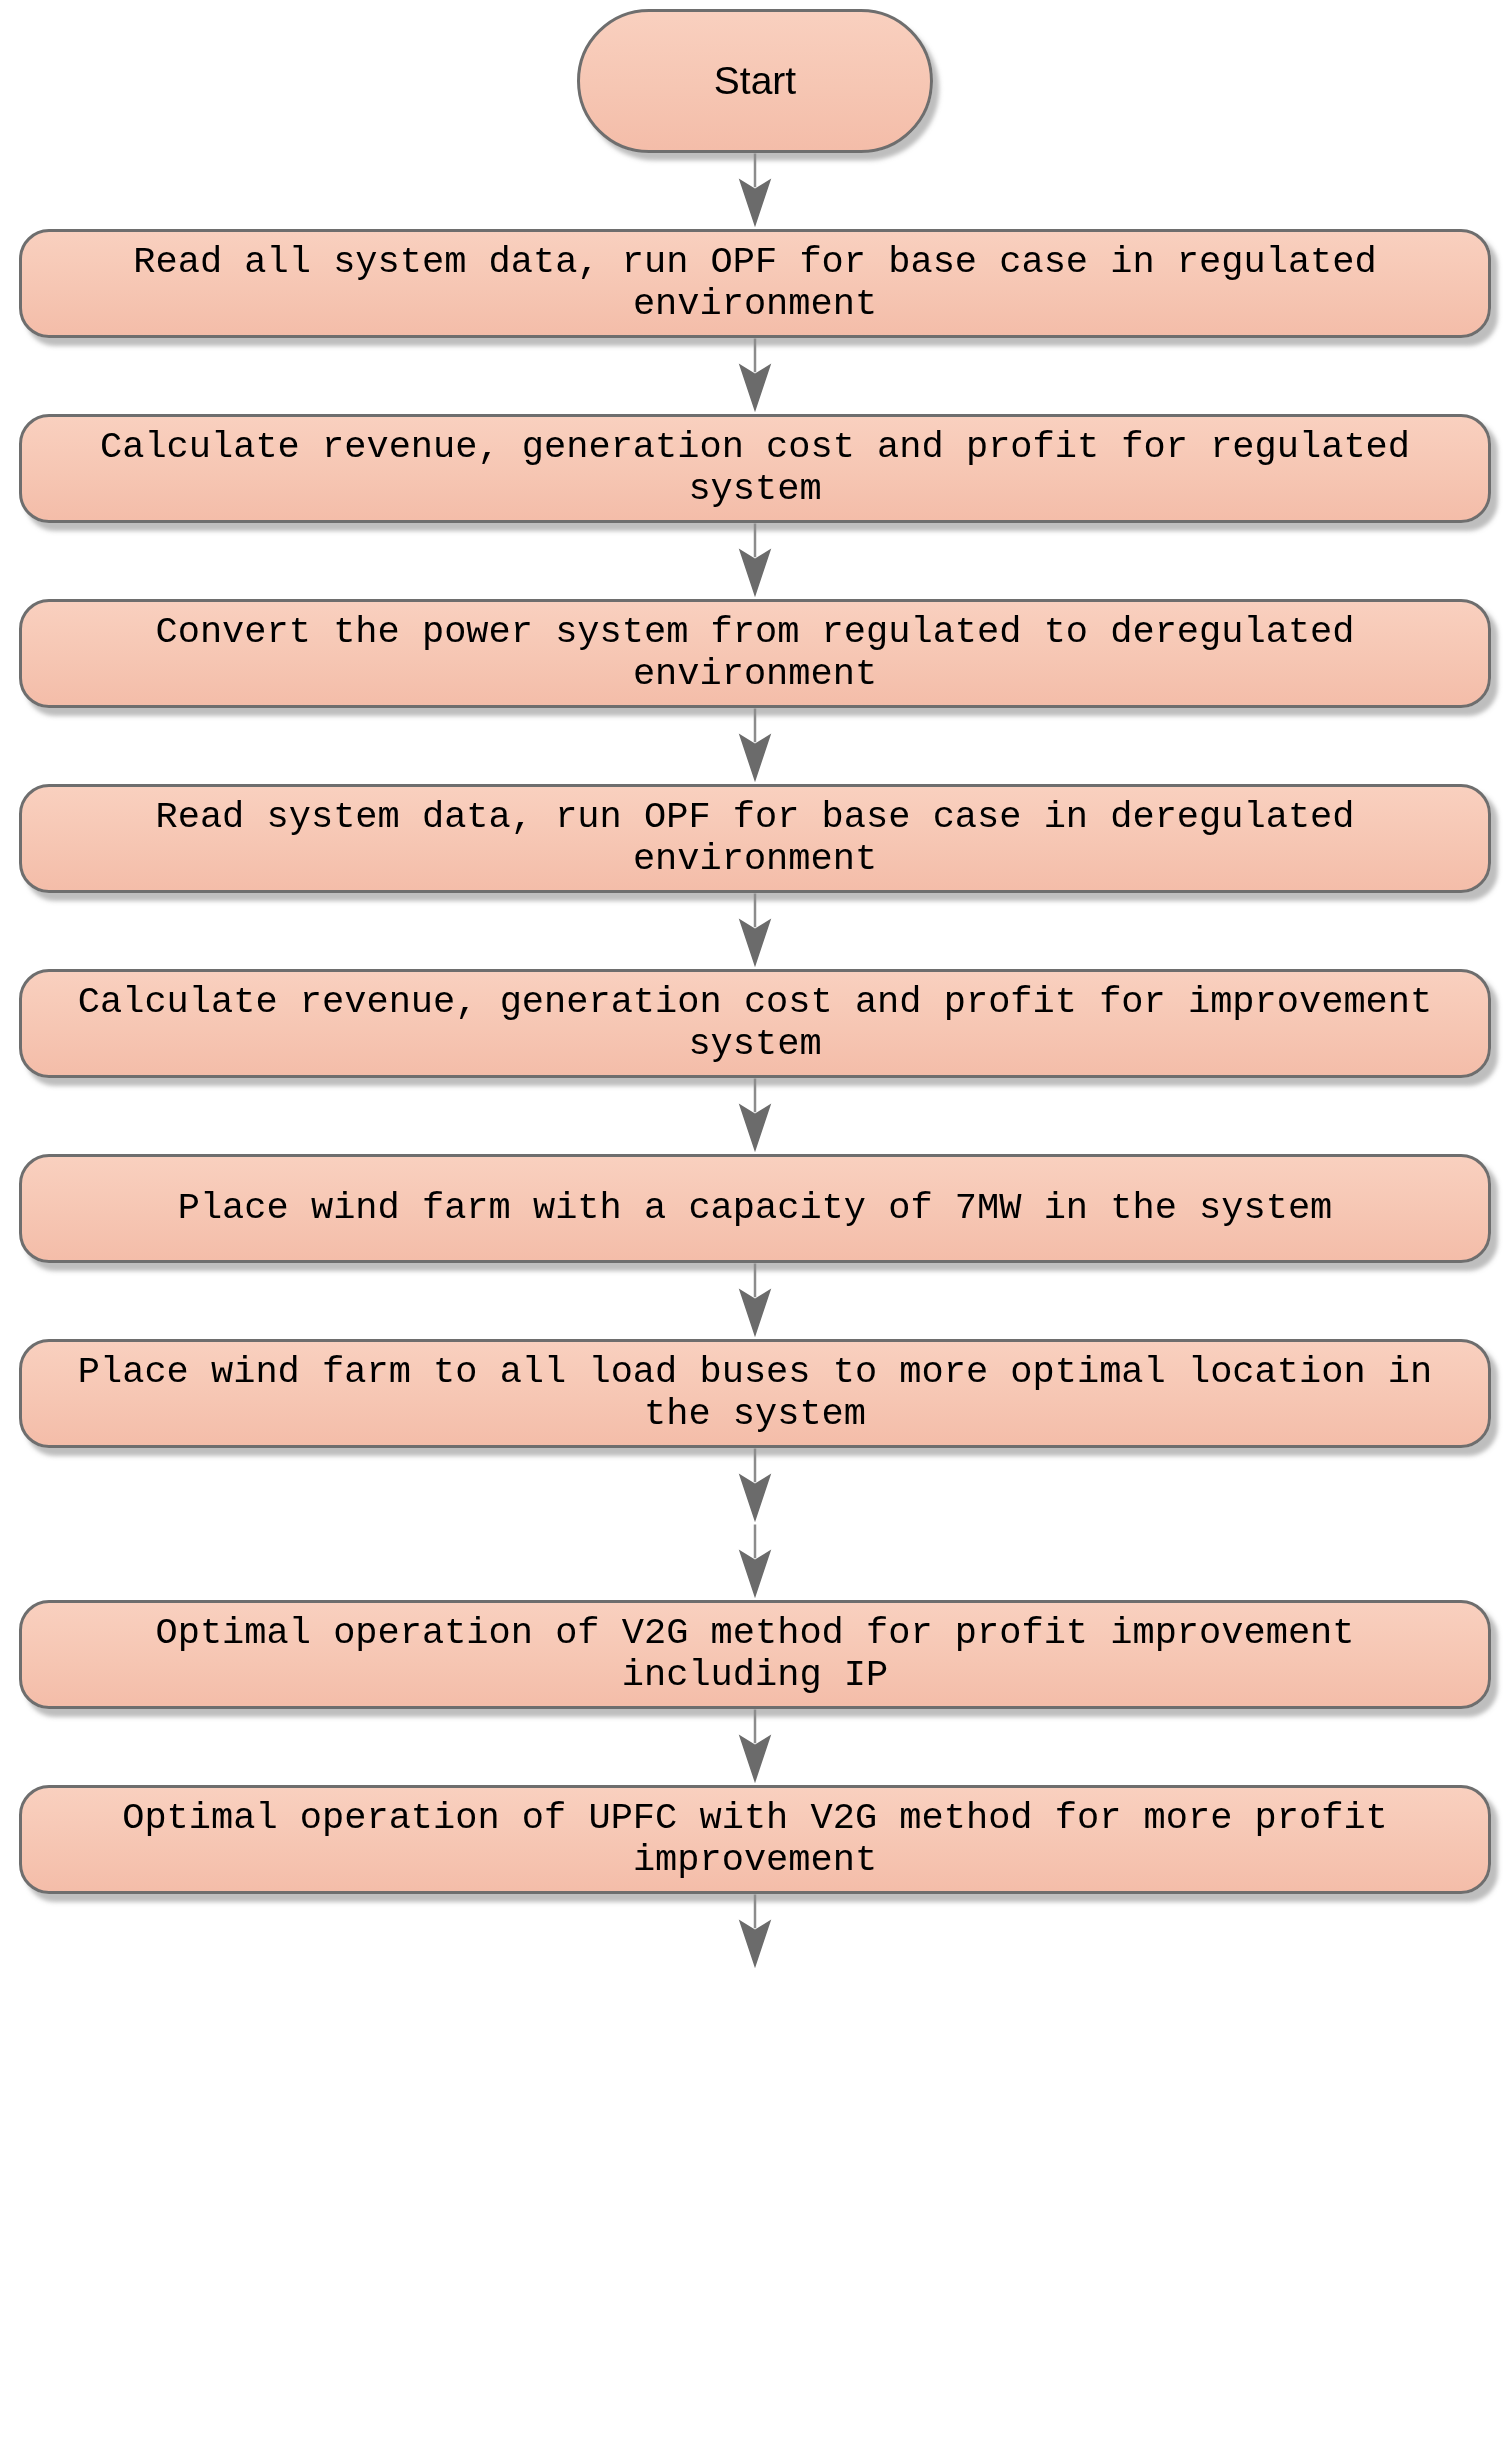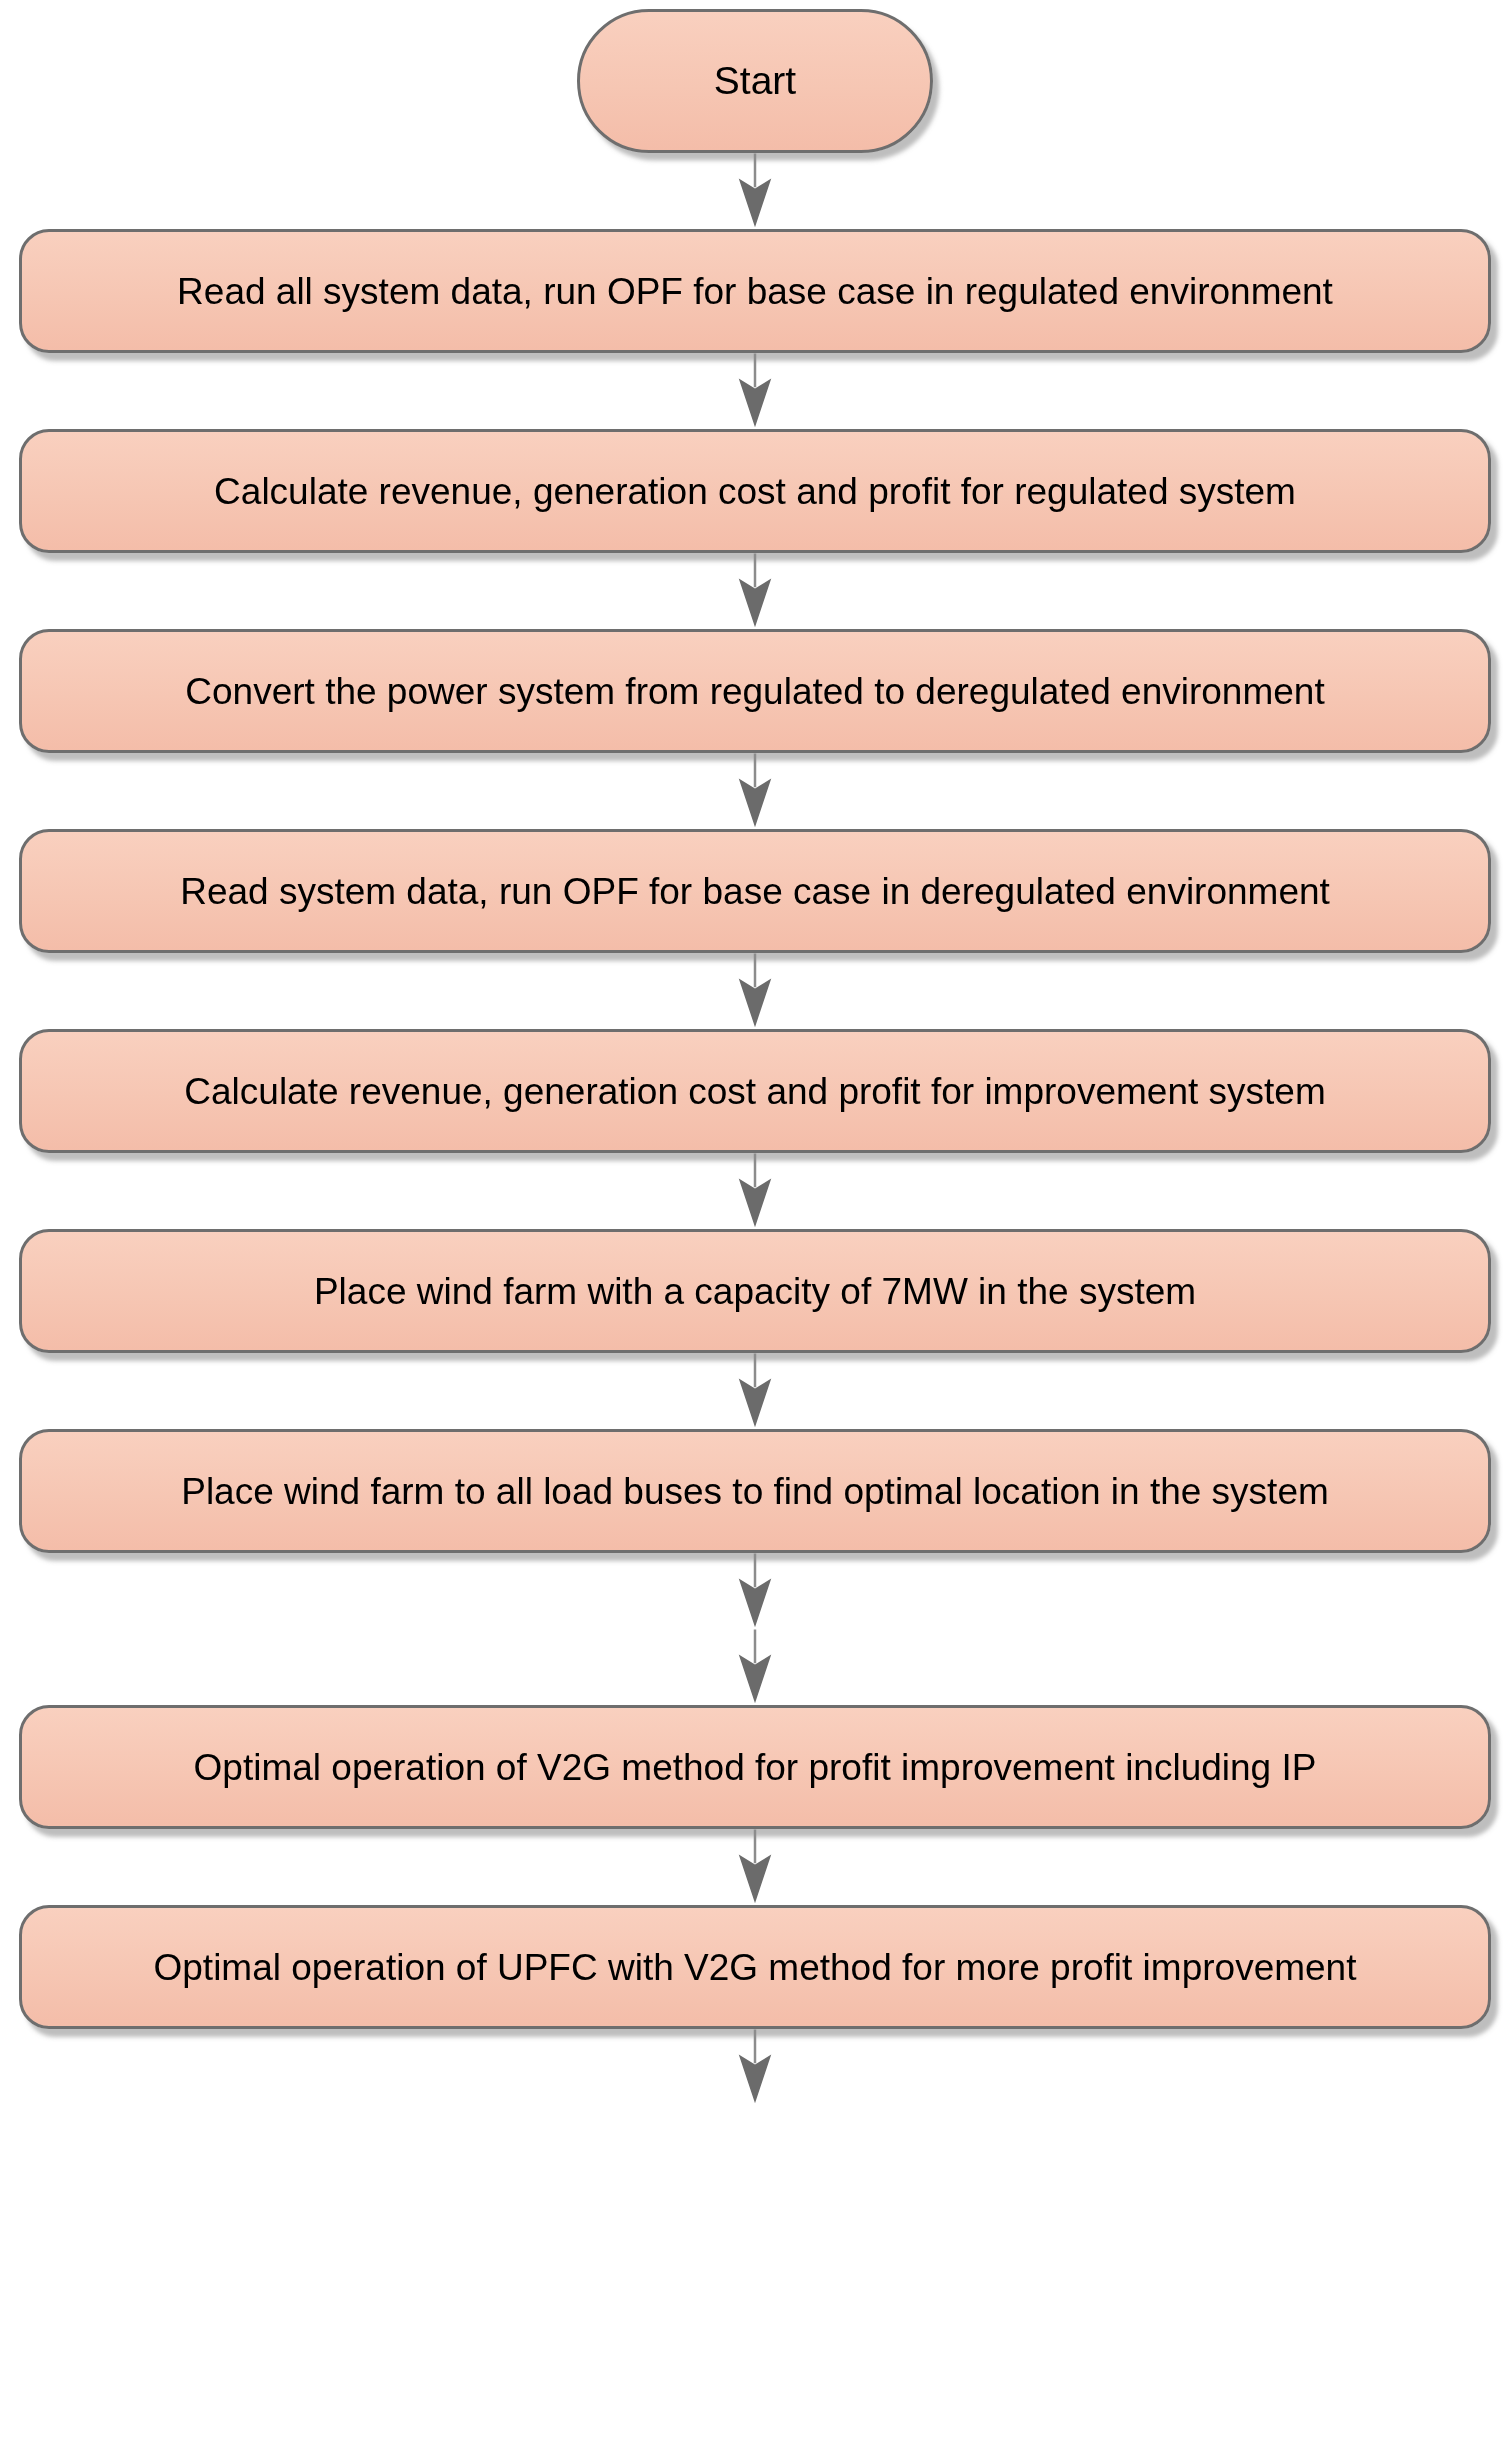--- a/index.html
+++ b/index.html
@@ -32,25 +32,26 @@
     flex: 0 0 auto;
   }
   .terminator {
     width: 356px;
     height: 144px;
     border-radius: 72px;
     font-size: 39px;
   }
   .process {
     width: 1472px;
-    height: 124px;
+    height: 109px;
     border-radius: 30px;
     font-size: 37px;
     padding: 0 28px;
     line-height: 1.12;
+    font-family: Liberation Mono, monospace;
   }
   .arrow {
     flex: 0 0 auto;
     display: block;
     margin: 0;
   }
   .node span {
     display: inline-block;
   }
 </style>
@@ -116,21 +117,21 @@
   <div class="node process">
     <span>Place wind farm with a capacity of 7MW in the system</span>
   </div>
 
   <svg class="arrow" width="50" height="76" viewBox="0 0 80 120">
     <line x1="40" y1="0" x2="40" y2="54" stroke="#8c8c8c" stroke-width="4"></line>
     <polygon points="40,118 14,40 40,56 66,40" fill="#6b6b6b"></polygon>
   </svg>
 
   <div class="node process">
-    <span>Place wind farm to all load buses to find optimal location in the system</span>
+    <span>Place wind farm to all load buses to more optimal location in the system</span>
   </div>
 
   <svg class="arrow" width="50" height="76" viewBox="0 0 80 120">
     <line x1="40" y1="0" x2="40" y2="54" stroke="#8c8c8c" stroke-width="4"></line>
     <polygon points="40,118 14,40 40,56 66,40" fill="#6b6b6b"></polygon>
   </svg>
 
 
   <svg class="arrow" width="50" height="76" viewBox="0 0 80 120">
     <line x1="40" y1="0" x2="40" y2="54" stroke="#8c8c8c" stroke-width="4"></line>

